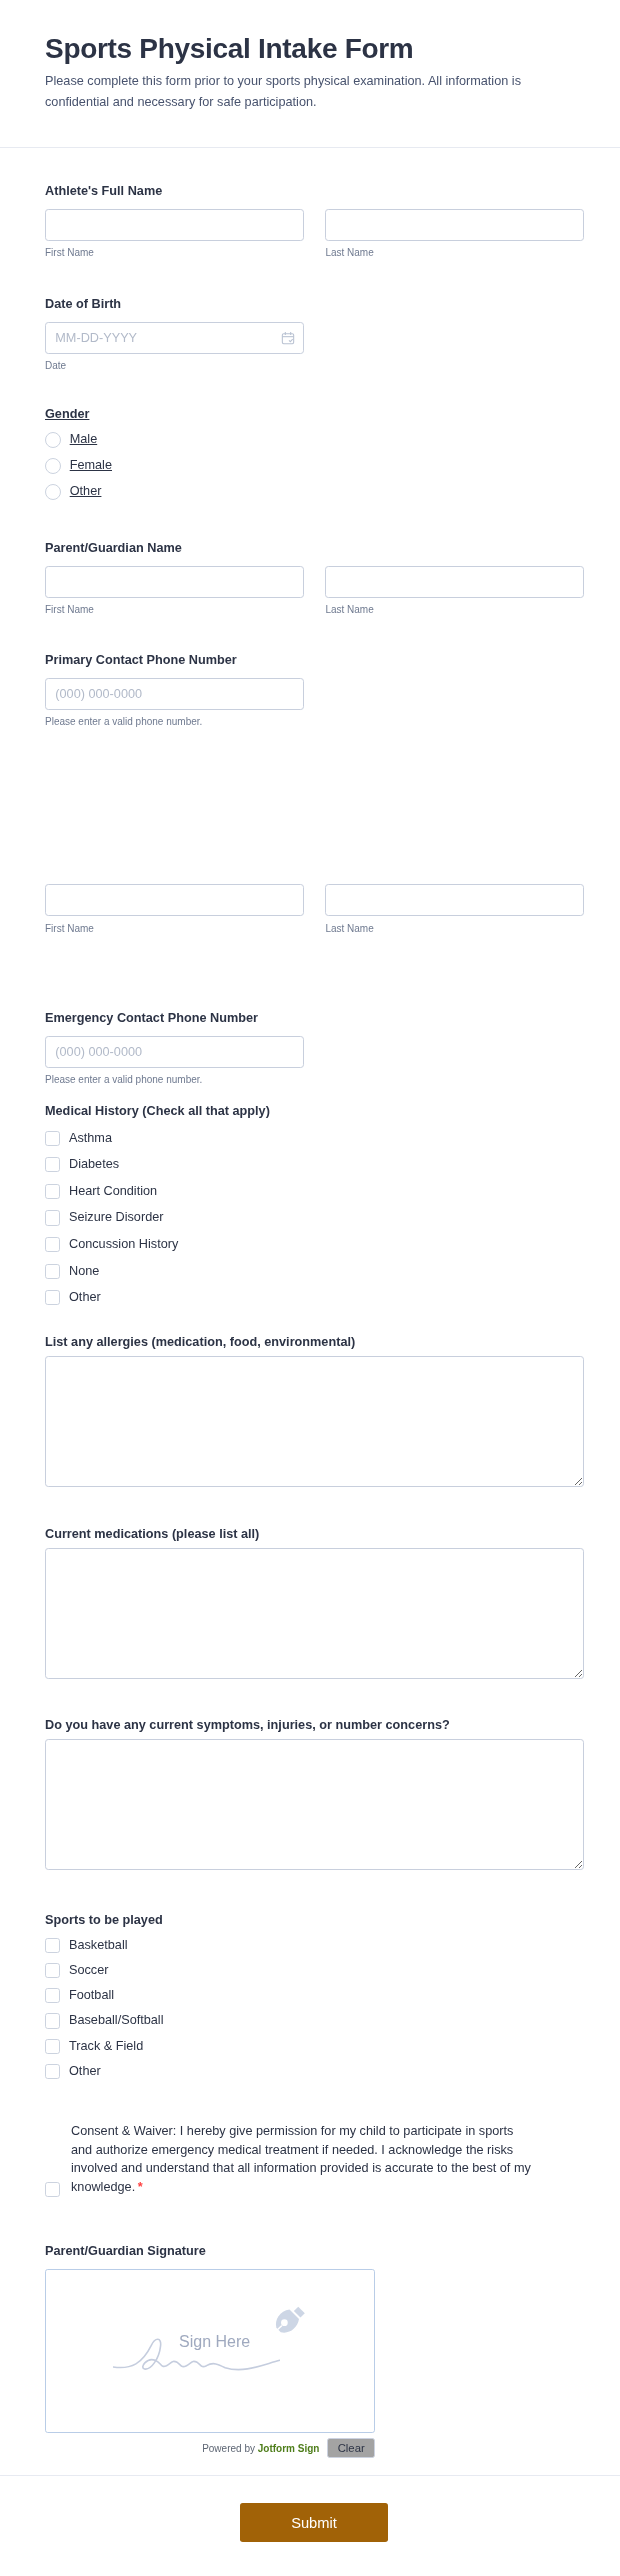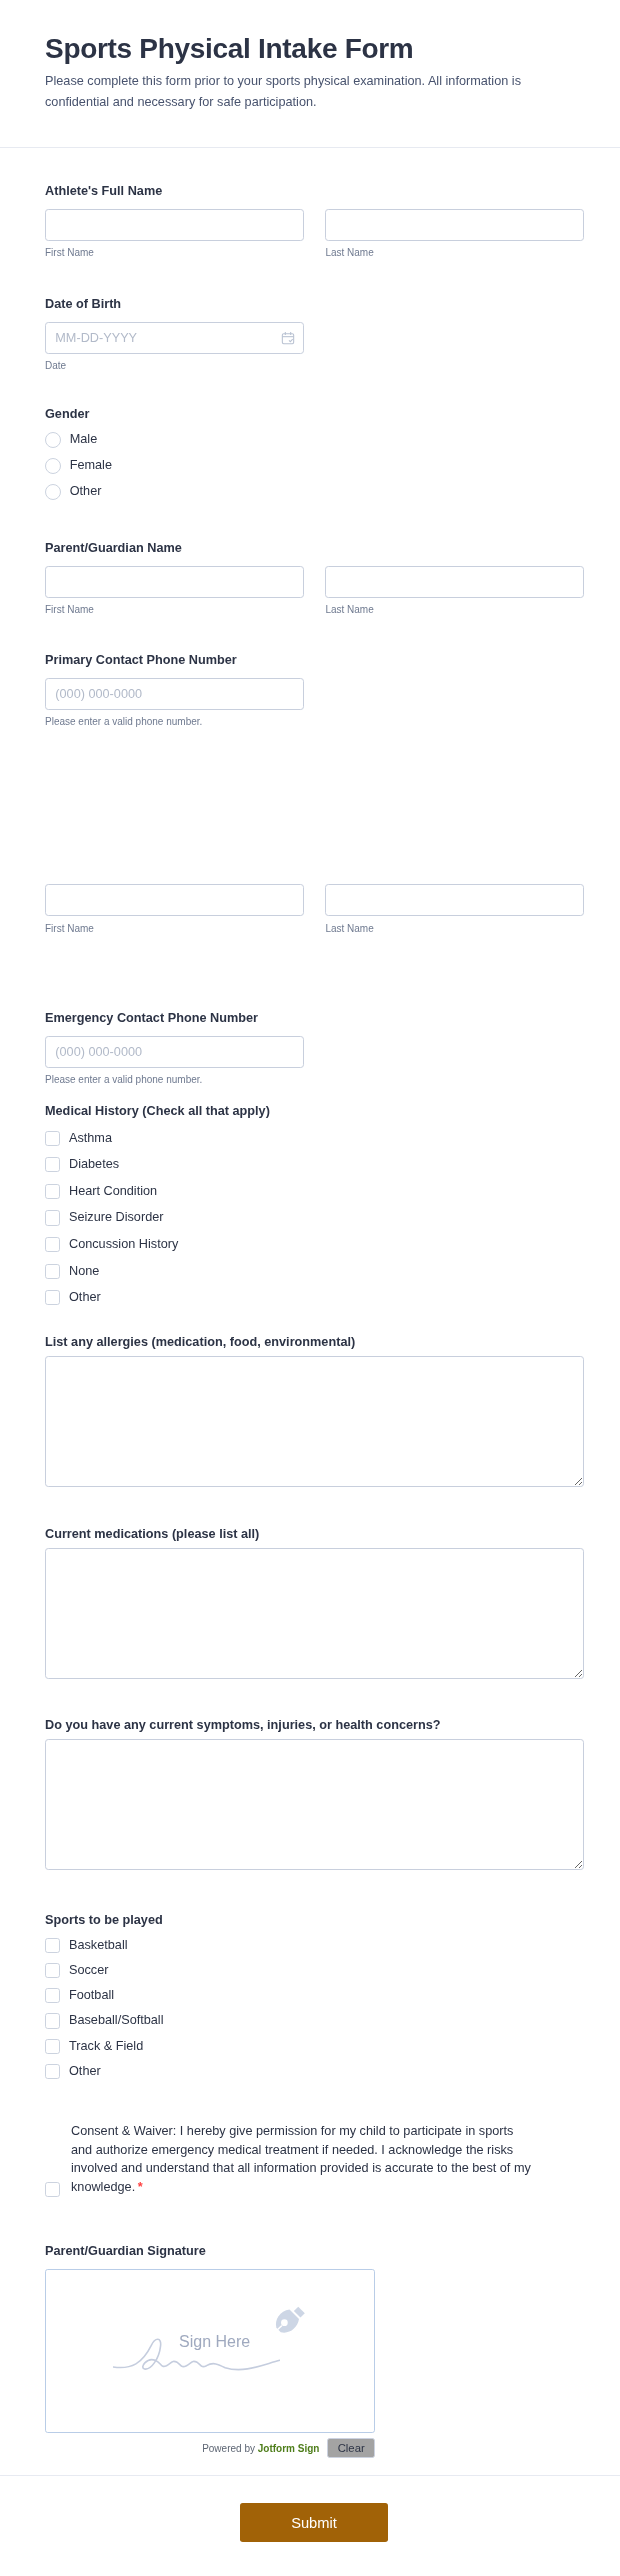--- a/index.html
+++ b/index.html
@@ -101,21 +101,21 @@
         <rect x="3.5" y="5.5" width="17" height="15" rx="2"></rect>
         <line x1="8" y1="3" x2="8" y2="7.5"></line>
         <line x1="16" y1="3" x2="16" y2="7.5"></line>
         <line x1="3.5" y1="10" x2="20.5" y2="10"></line>
         <polyline points="13.5,15.5 15.5,17.5 19,13.8"></polyline>
       </svg>
     </div>
     <div class="sublabel">Date</div>
   </div>
 
-  <div class="abs field" style="top:407px;">
+  <div class="abs field" style="top:407px;text-decoration:underline;">
     <div class="qlabel">Gender</div>
     <div class="opt-row">
       <span class="radio"></span>
       <span class="opt-label">Male</span>
     </div>
     <div class="opt-row">
       <span class="radio"></span>
       <span class="opt-label">Female</span>
     </div>
     <div class="opt-row">
@@ -200,21 +200,21 @@
     <div class="qlabel tight">List any allergies (medication, food, environmental)</div>
     <textarea class="big" style=""></textarea>
   </div>
 
   <div class="abs field" style="top:1527px;">
     <div class="qlabel tight">Current medications (please list all)</div>
     <textarea class="big" style=""></textarea>
   </div>
 
   <div class="abs field" style="top:1718px;">
-    <div class="qlabel tight">Do you have any current symptoms, injuries, or health concerns?</div>
+    <div class="qlabel tight">Do you have any current symptoms, injuries, or number concerns?</div>
     <textarea class="big" style=""></textarea>
   </div>
 
   <div class="abs field" style="top:1913px;">
     <div class="qlabel">Sports to be played</div>
     <div class="opt-row">
       <span class="checkbox"></span>
       <span class="opt-label">Basketball</span>
     </div>
     <div class="opt-row">

